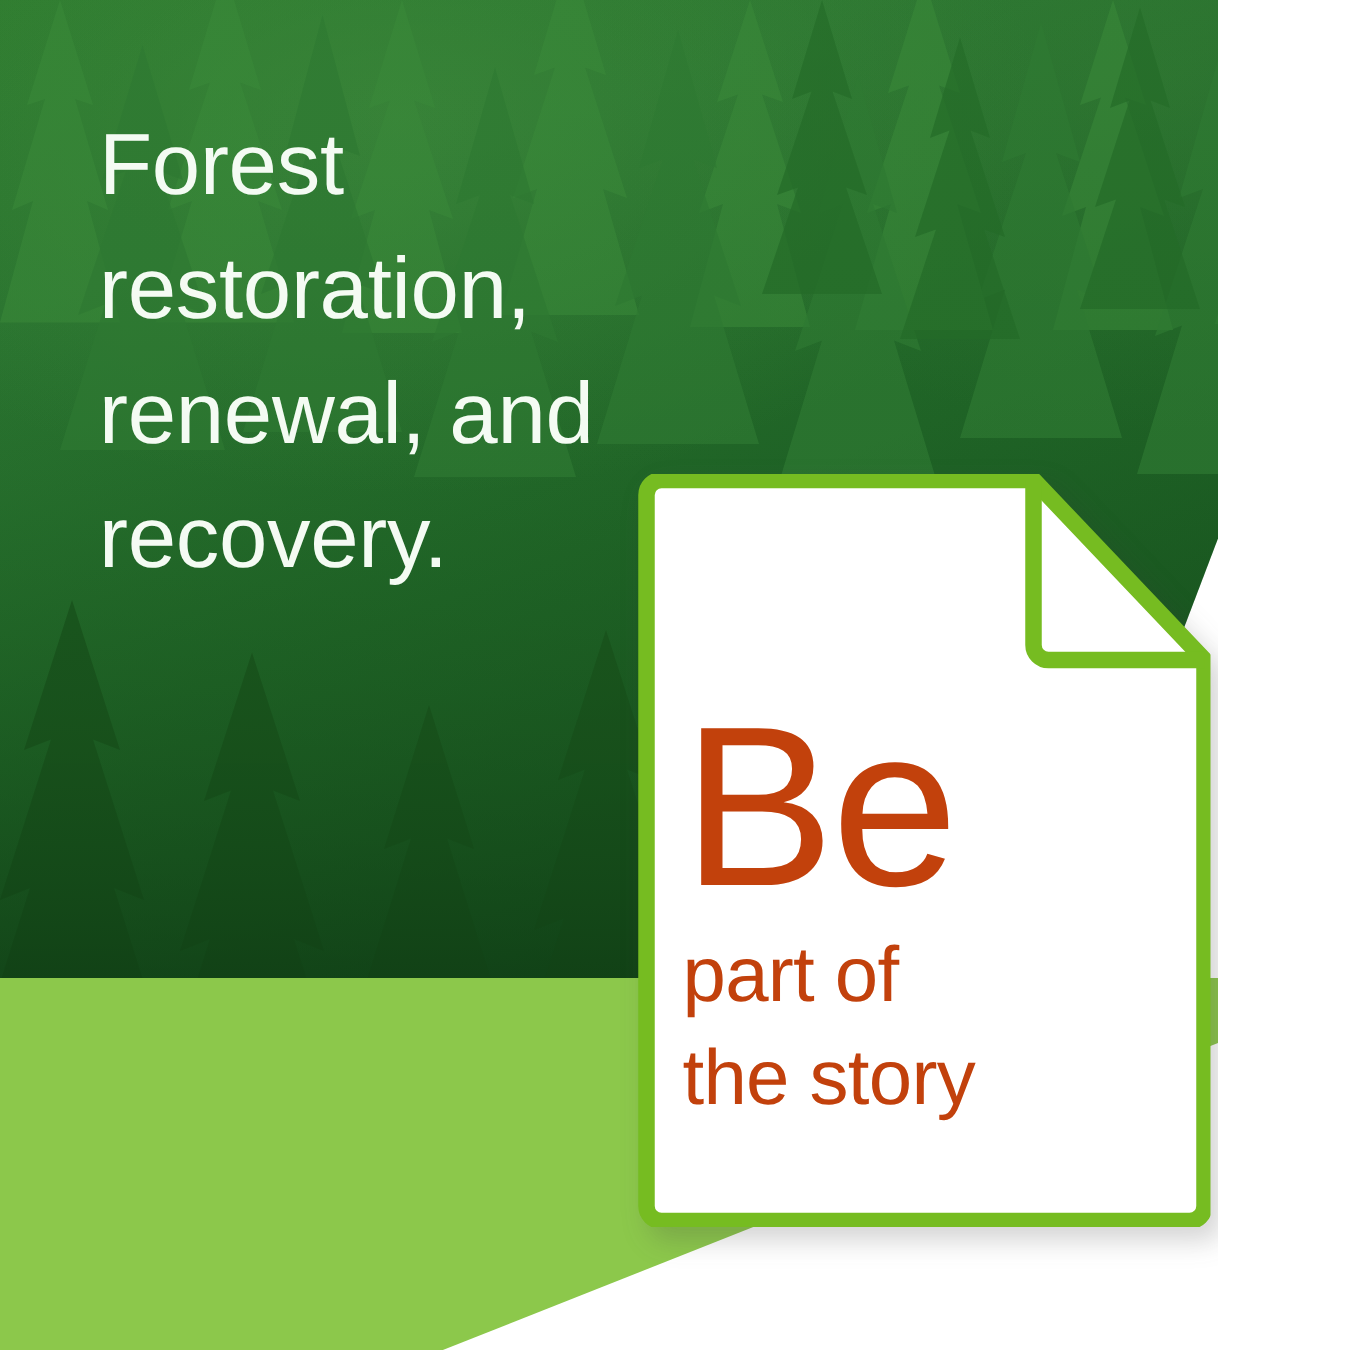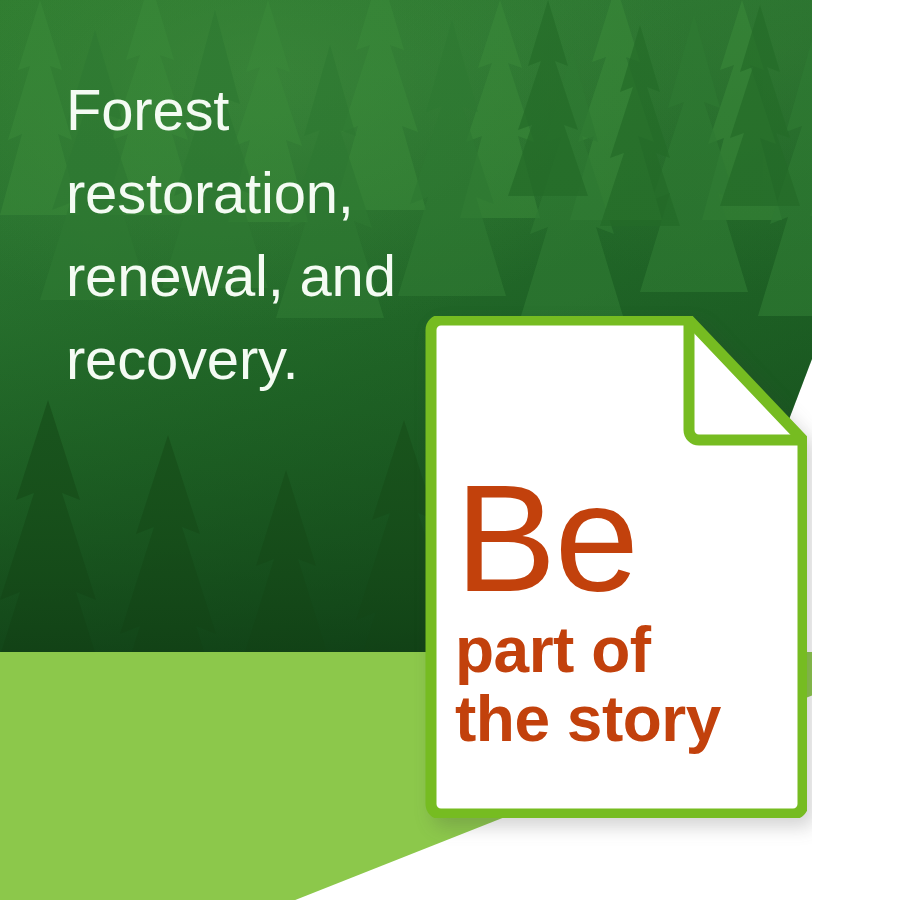--- a/index.html
+++ b/index.html
@@ -91,22 +91,22 @@
     color: #c2410c;
   }
   .card-be {
     font-size: 152px;
     font-weight: 400;
     line-height: 136px;
     letter-spacing: -2px;
     margin: 0;
   }
   .card-sub {
-    font-size: 64px;
-    font-weight: 700;
+    font-size: 52px;
+    font-weight: 400;
     line-height: 69px;
     letter-spacing: -0.5px;
     margin: 10px 0 0 0;
     white-space: pre-line;
   }
 </style>
 </head>
 <body>
 
 <div id="poster">

